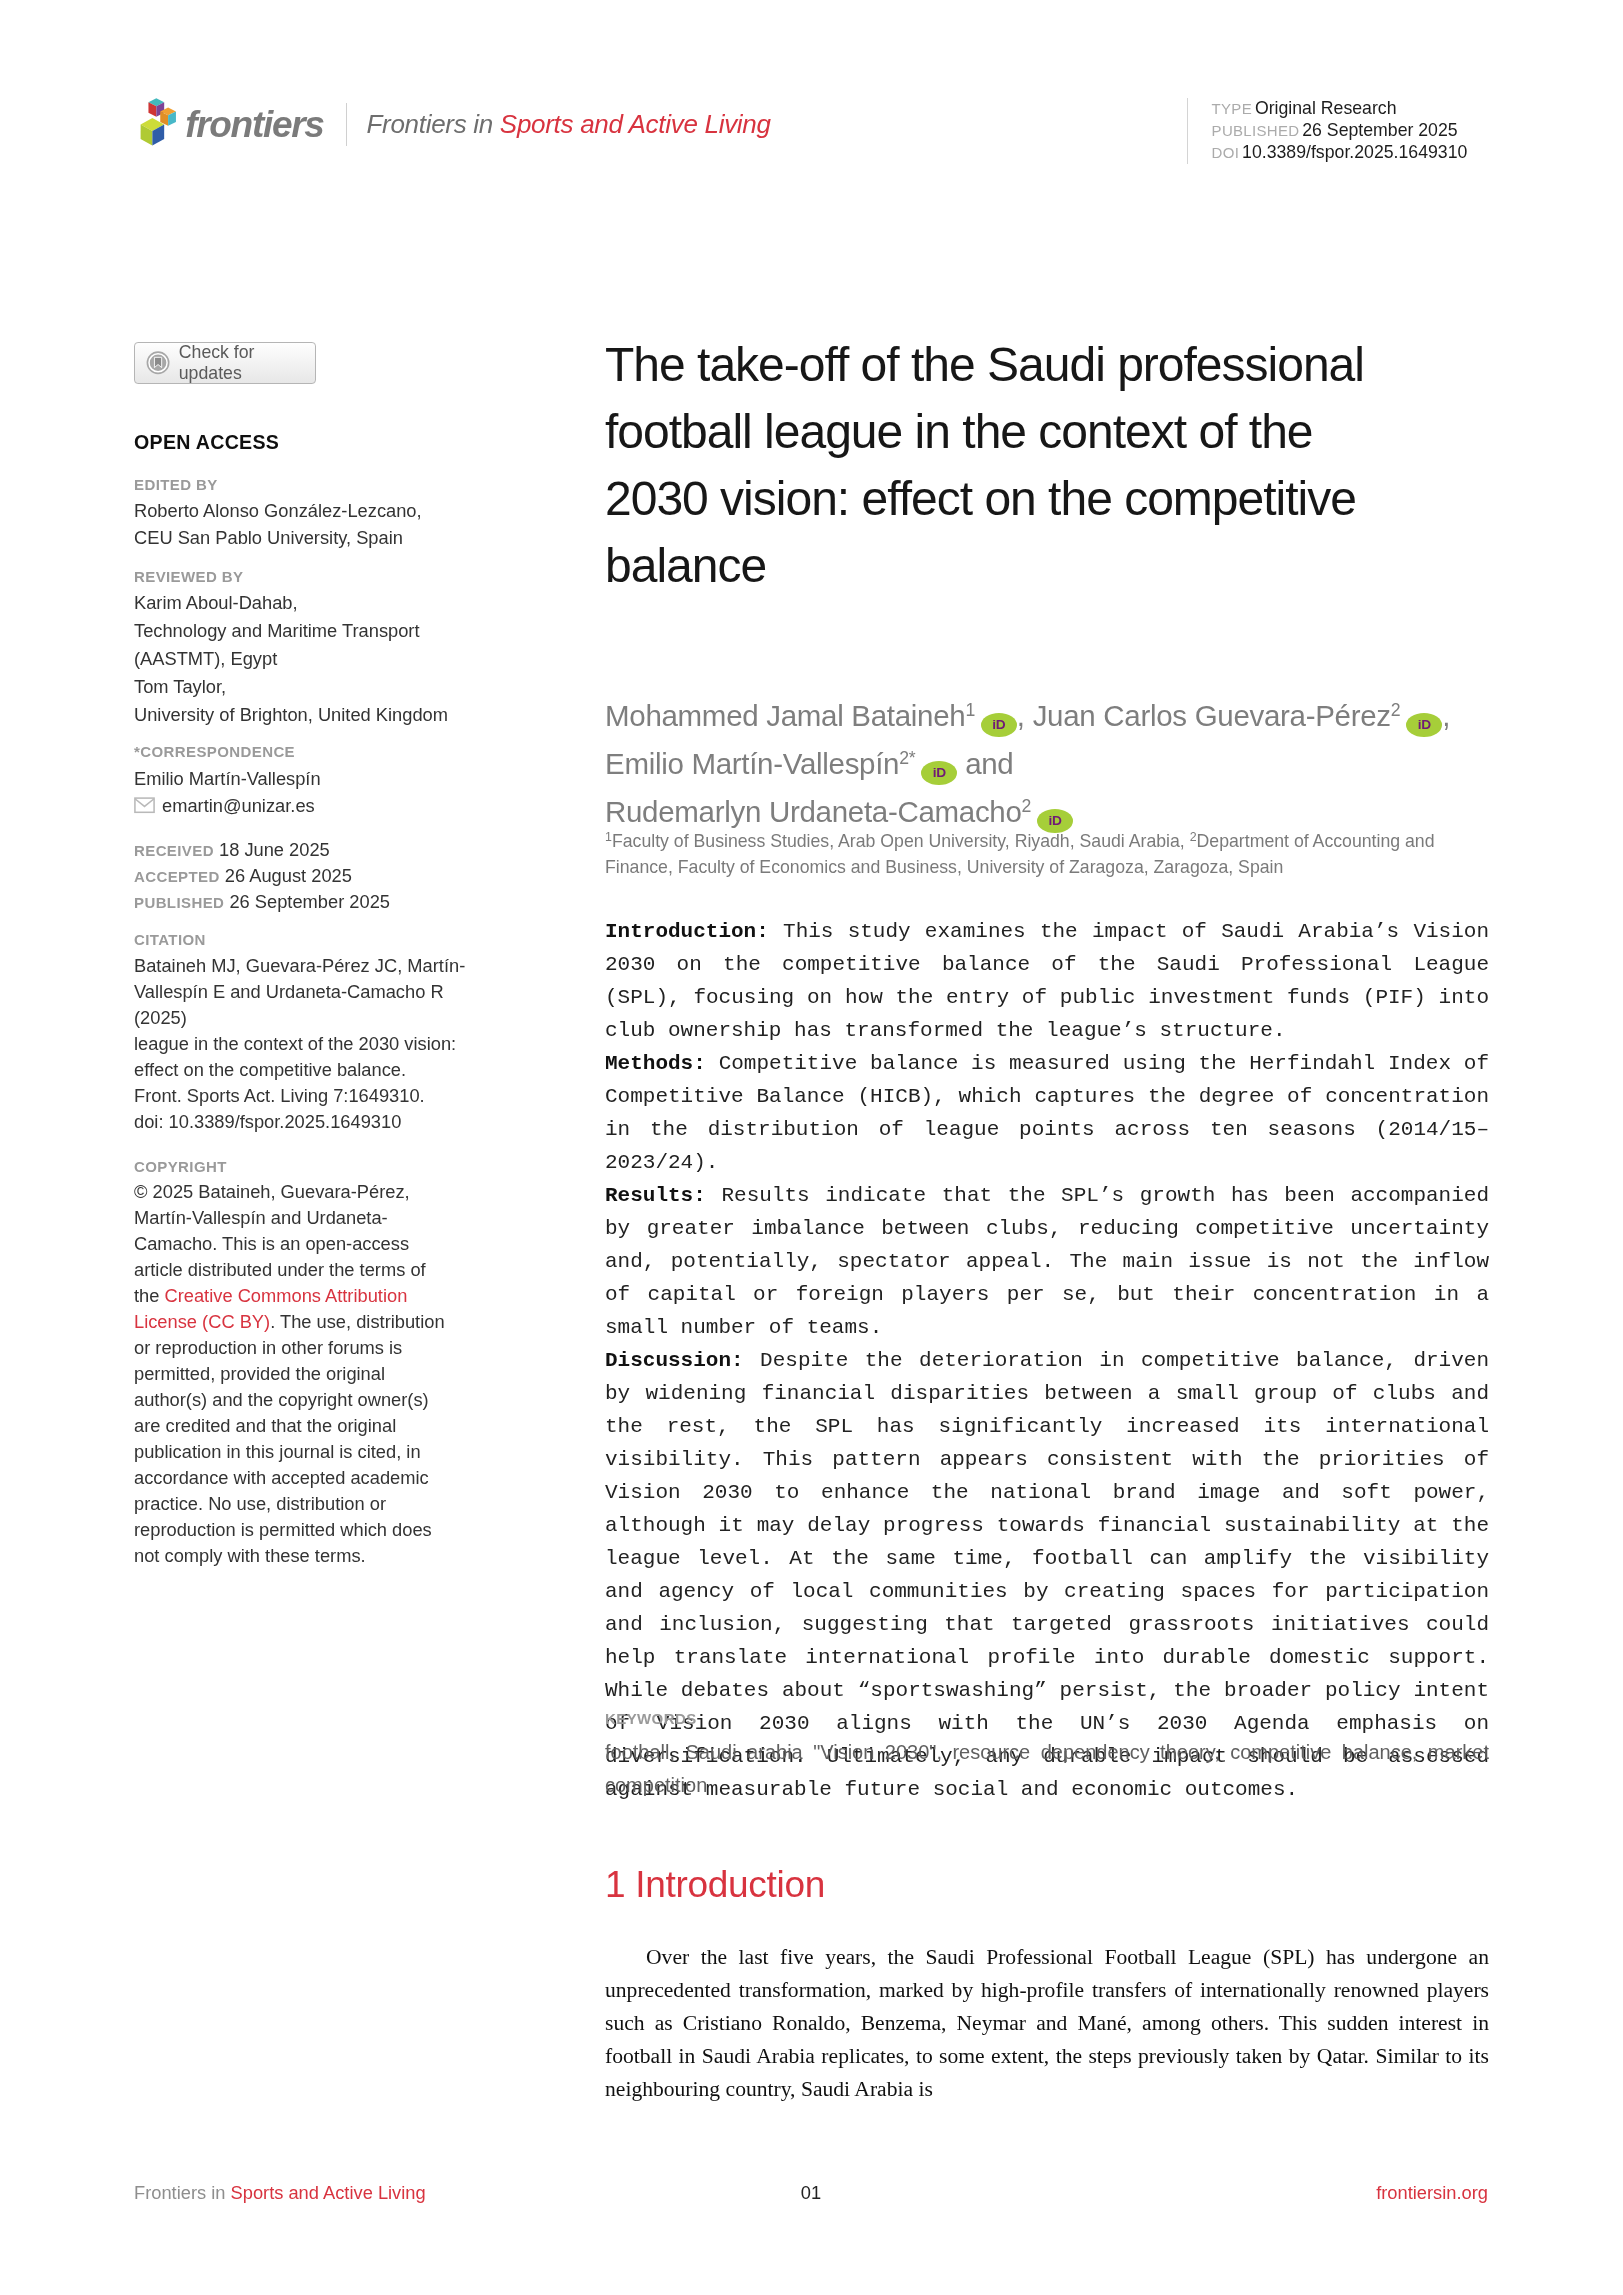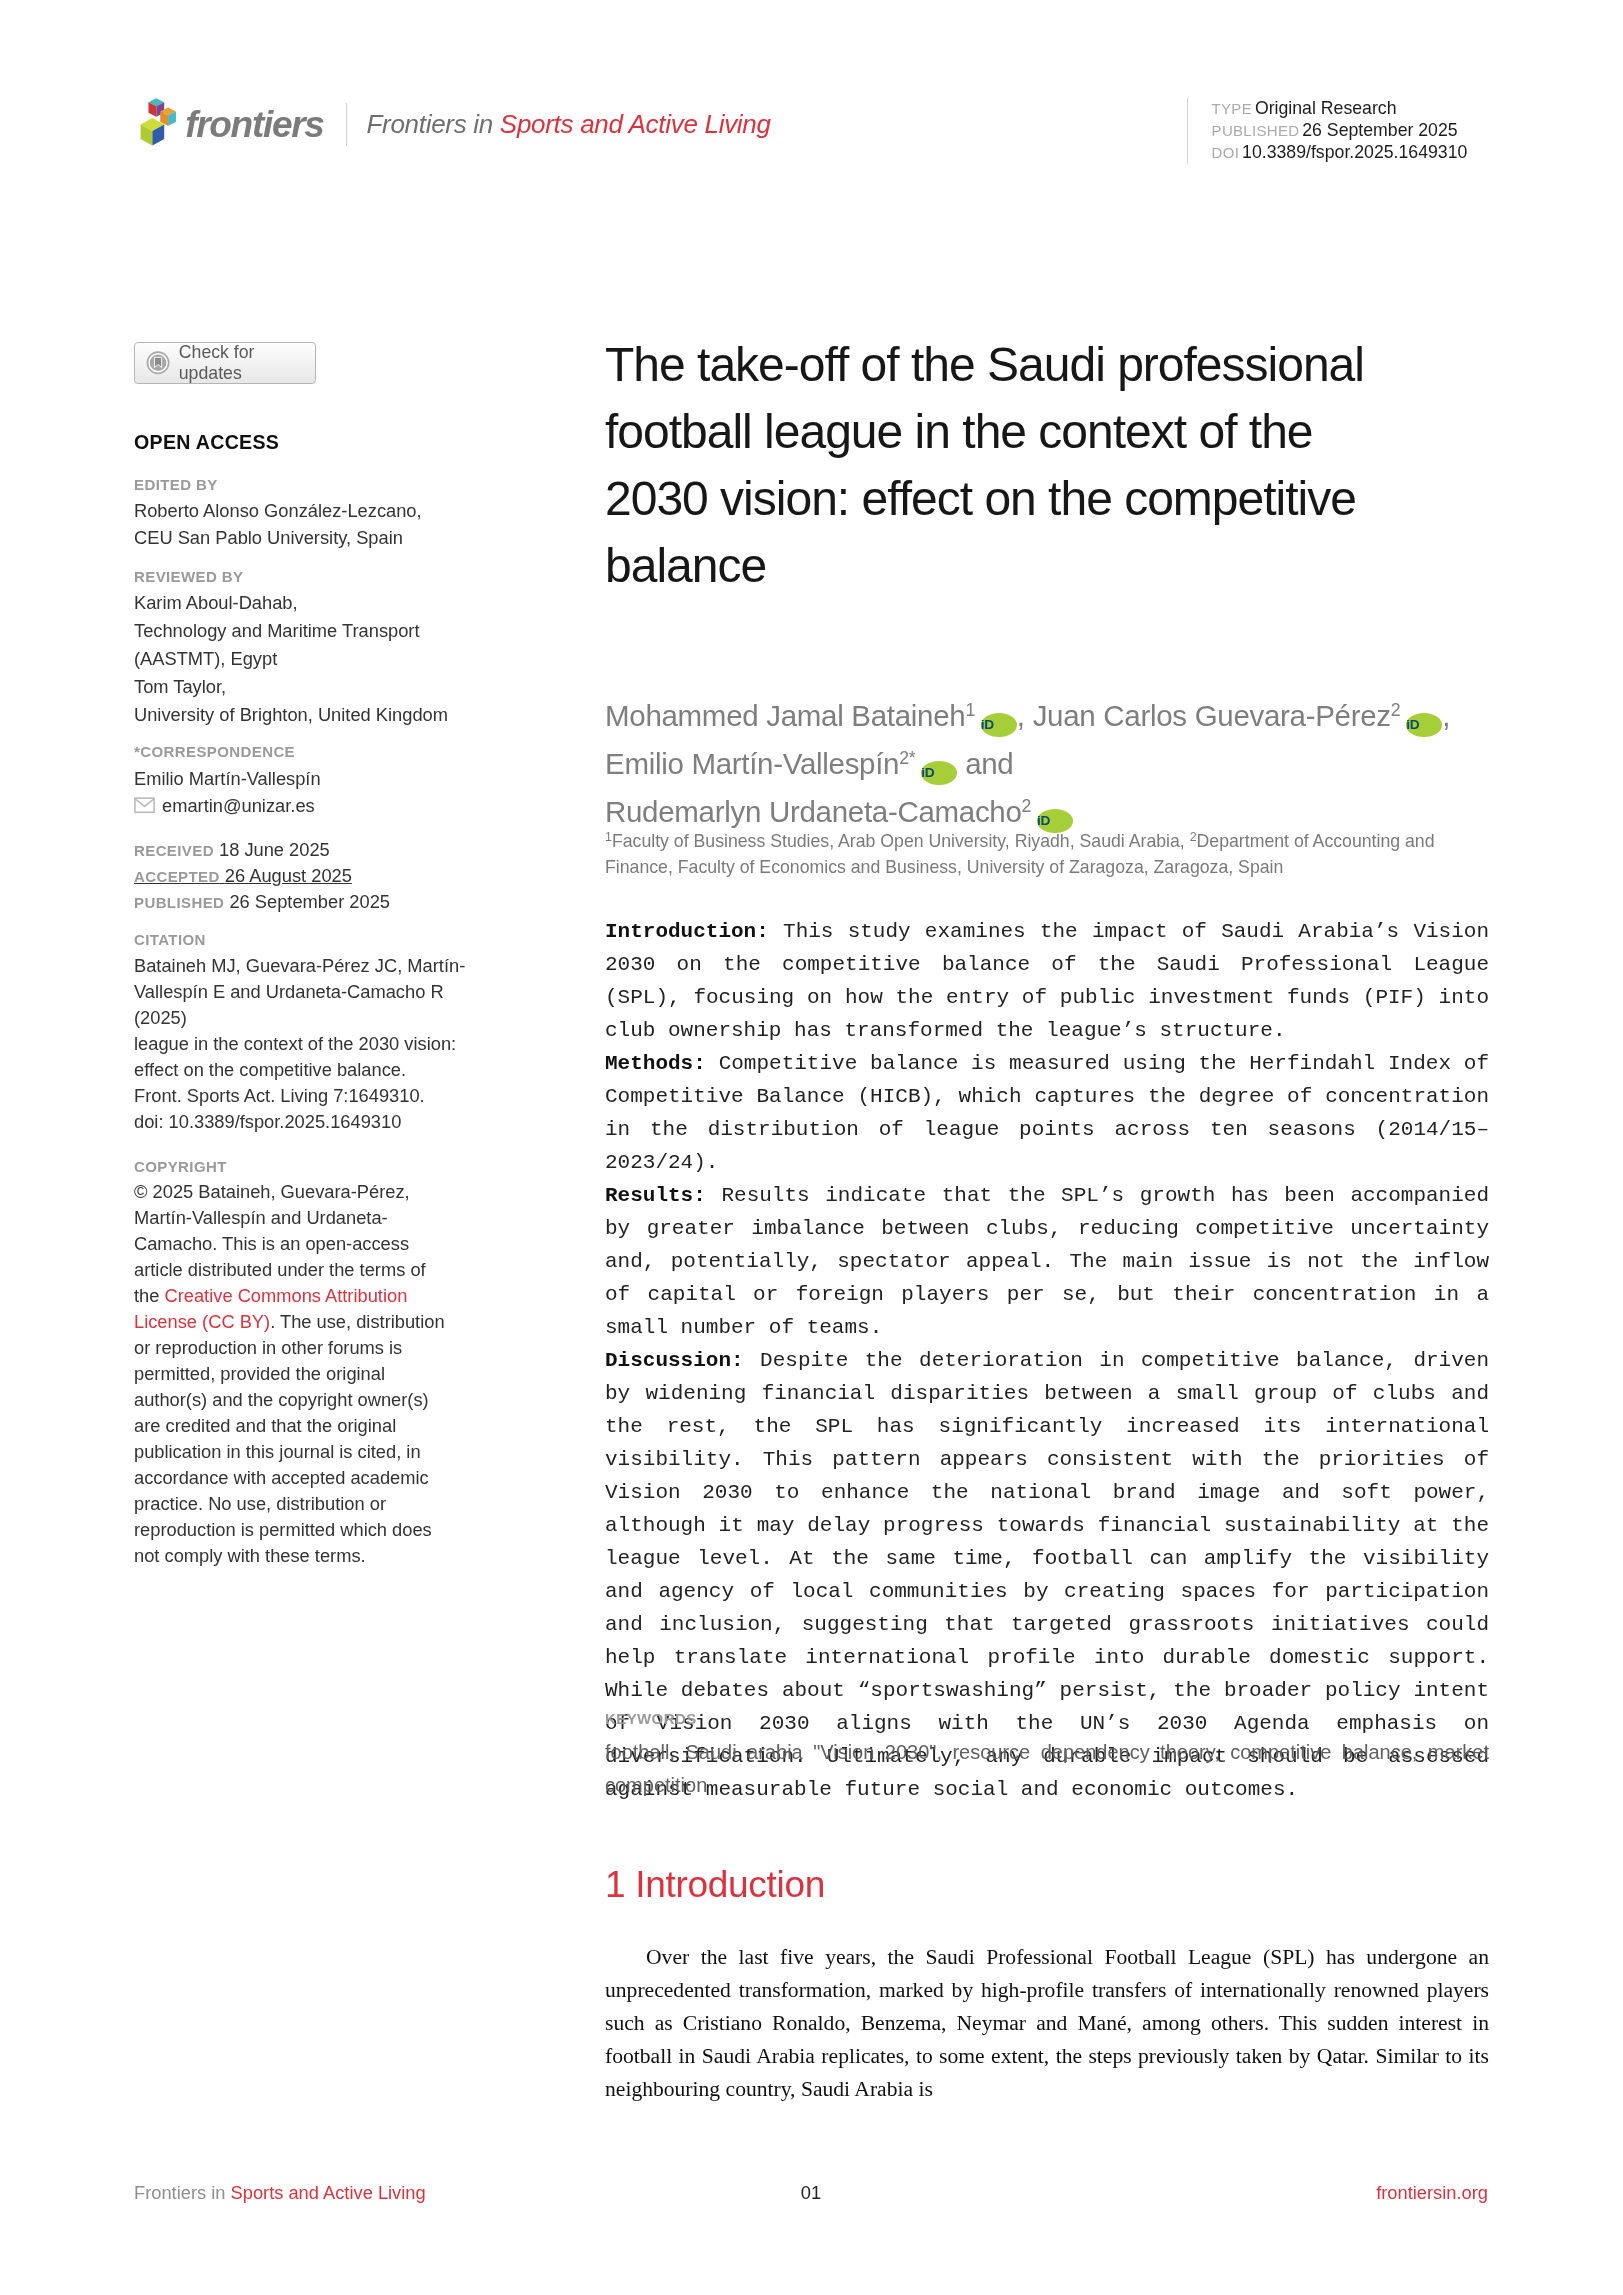--- a/index.html
+++ b/index.html
@@ -36,22 +36,22 @@
   
   .main-abs{position:absolute;left:605px;width:884px;}
   .title{
     font-size:48px;line-height:67px;color:#171717;font-weight:400;
     letter-spacing:-1px;width:779px;margin:0;
   }
   .authors{font-size:29.5px;color:#7e7e7e;line-height:43px;letter-spacing:-0.3px;}
   .authors .sup{font-size:17.7px;position:relative;top:-10.5px;color:#7e7e7e;}
   .orcid{
     display:inline-block;width:36px;height:24px;border-radius:50%;
-    background:var(--green);color:#0c4a6e;font-size:13.7px;font-weight:700;
-    line-height:24px;margin-left:5.9px;vertical-align:-2.6px;cursor:pointer;
+    background:var(--green);color:#701a75;font-size:13.7px;font-weight:700;
+    text-align:center;line-height:24px;margin-left:5.9px;vertical-align:-2.6px;cursor:pointer;
   }
   .affils{font-size:17.7px;color:#7a7a7a;line-height:23.6px;}
   .affils .sup{font-size:12.4px;position:relative;top:-5.9px;}
   .abstract{font-size:21px;line-height:33px;color:#222222;text-align:justify;}
   .abstract p{margin:0;}
   .abs-label{font-weight:700;color:#111111;}
   .kw-label{font-size:15px;font-weight:700;color:#9a9a9a;letter-spacing:0.4px;}
   .kw-text{font-size:20px;line-height:33px;color:#606060;text-align:justify;}
   .section-heading{font-size:37px;color:var(--red);font-weight:500;letter-spacing:-0.3px;margin:0;}
   .body-par{
@@ -130,21 +130,21 @@
     <div class="pos side-text" style="top:423px;">Emilio Martín-Vallespín</div>
     <div class="pos side-text email-row" style="top:450px;">
       <svg width="21" height="16.4" viewBox="0 0 34 26">
         <rect x="1.5" y="1.5" width="31" height="23" fill="#ffffff" stroke="#b9b9b9" stroke-width="2.5"></rect>
         <path d="M2,3 L17,15 L32,3" fill="none" stroke="#b9b9b9" stroke-width="2.5"></path>
       </svg>
       <span>emartin@unizar.es</span>
     </div>
 
     <div class="pos side-text" style="top:494px;"><span class="side-label">RECEIVED</span> <span>18 June 2025</span></div>
-    <div class="pos side-text" style="top:520px;text-decoration:underline;"><span class="side-label">ACCEPTED</span> <span>26 August 2025</span></div>
+    <div class="pos side-text" style="top:520px;"><span class="side-label">ACCEPTED</span> <span>26 August 2025</span></div>
     <div class="pos side-text" style="top:546px;"><span class="side-label">PUBLISHED</span> <span>26 September 2025</span></div>
 
     <div class="pos side-label" style="top:589px;">CITATION</div>
     <div class="pos side-text" style="top:611px;line-height:26px;">
       <div>Bataineh MJ, Guevara-Pérez JC, Martín-</div>
       <div>Vallespín E and Urdaneta-Camacho R (2025)</div>
       <div>league in the context of the 2030 vision:</div>
       <div>effect on the competitive balance.</div>
       <div>Front. Sports Act. Living 7:1649310.</div>
       <div>doi: 10.3389/fspor.2025.1649310</div>

